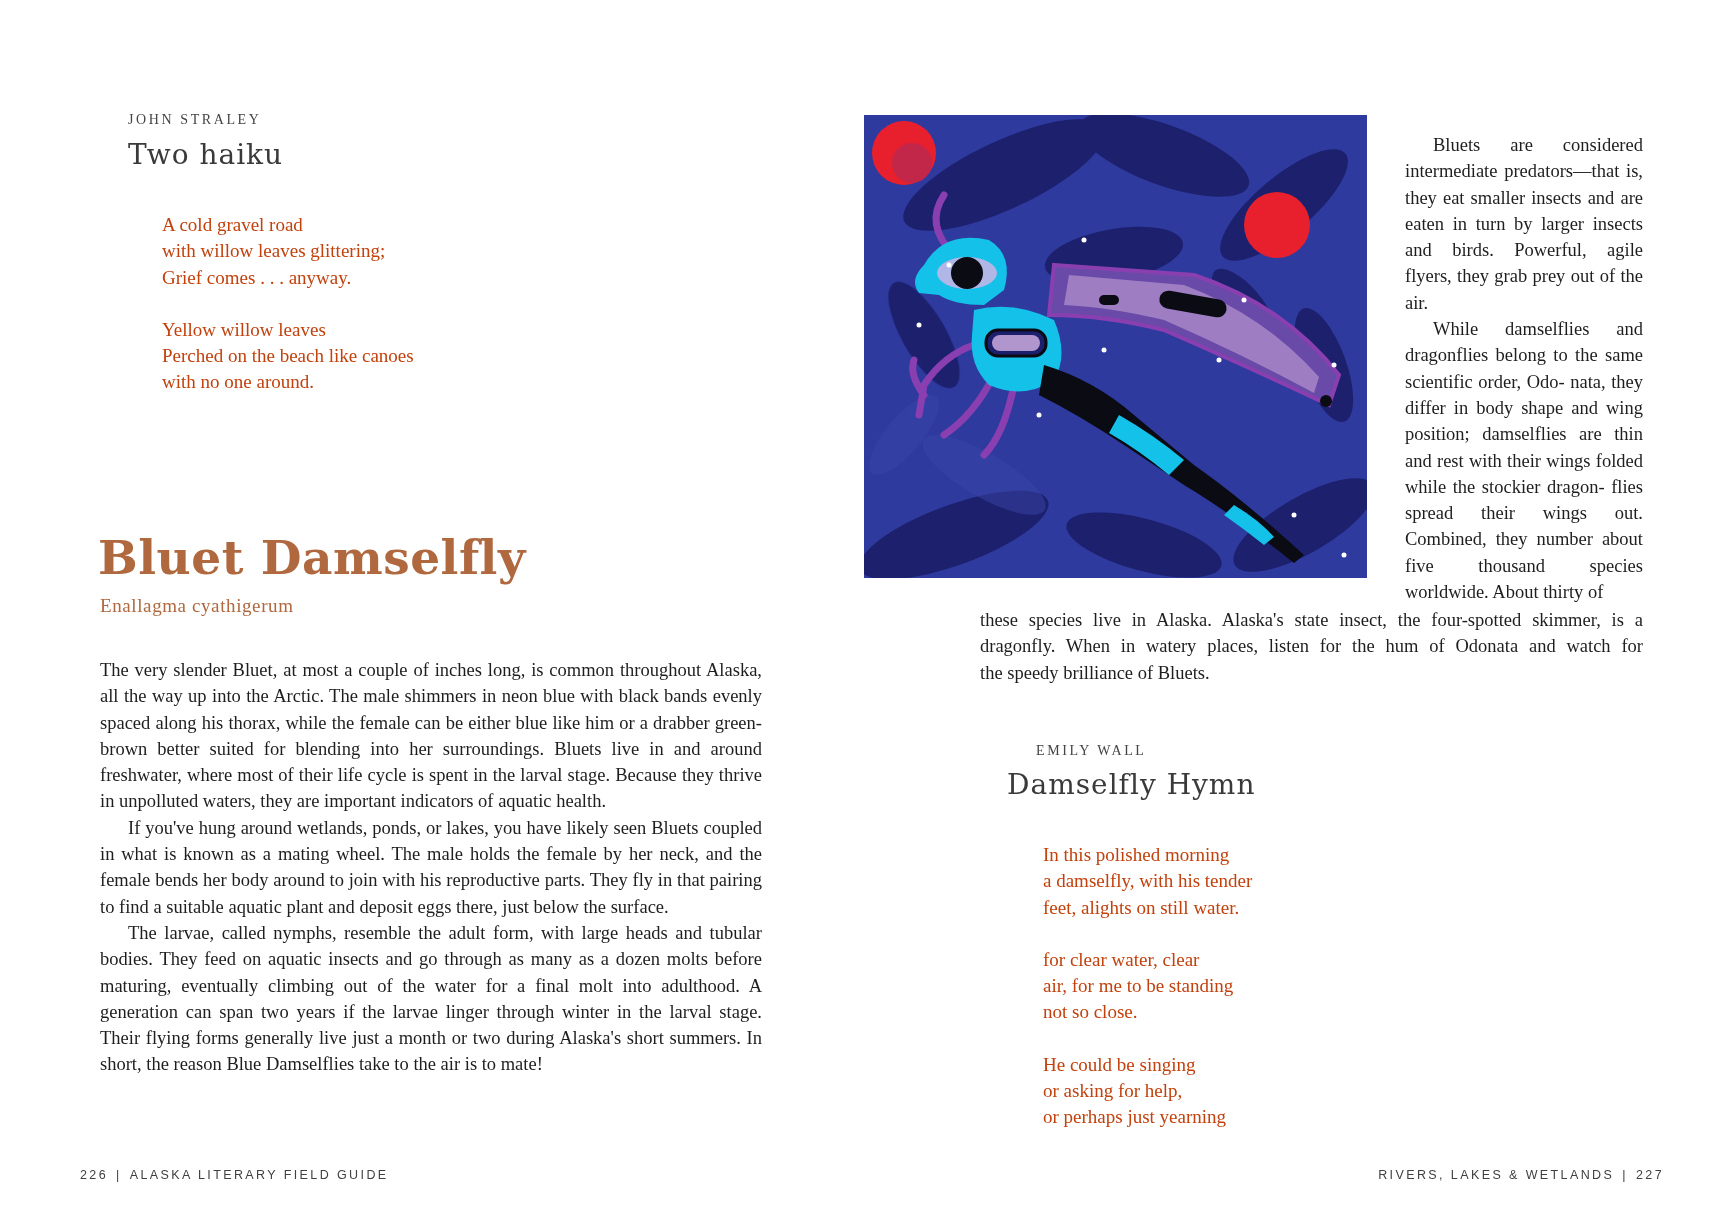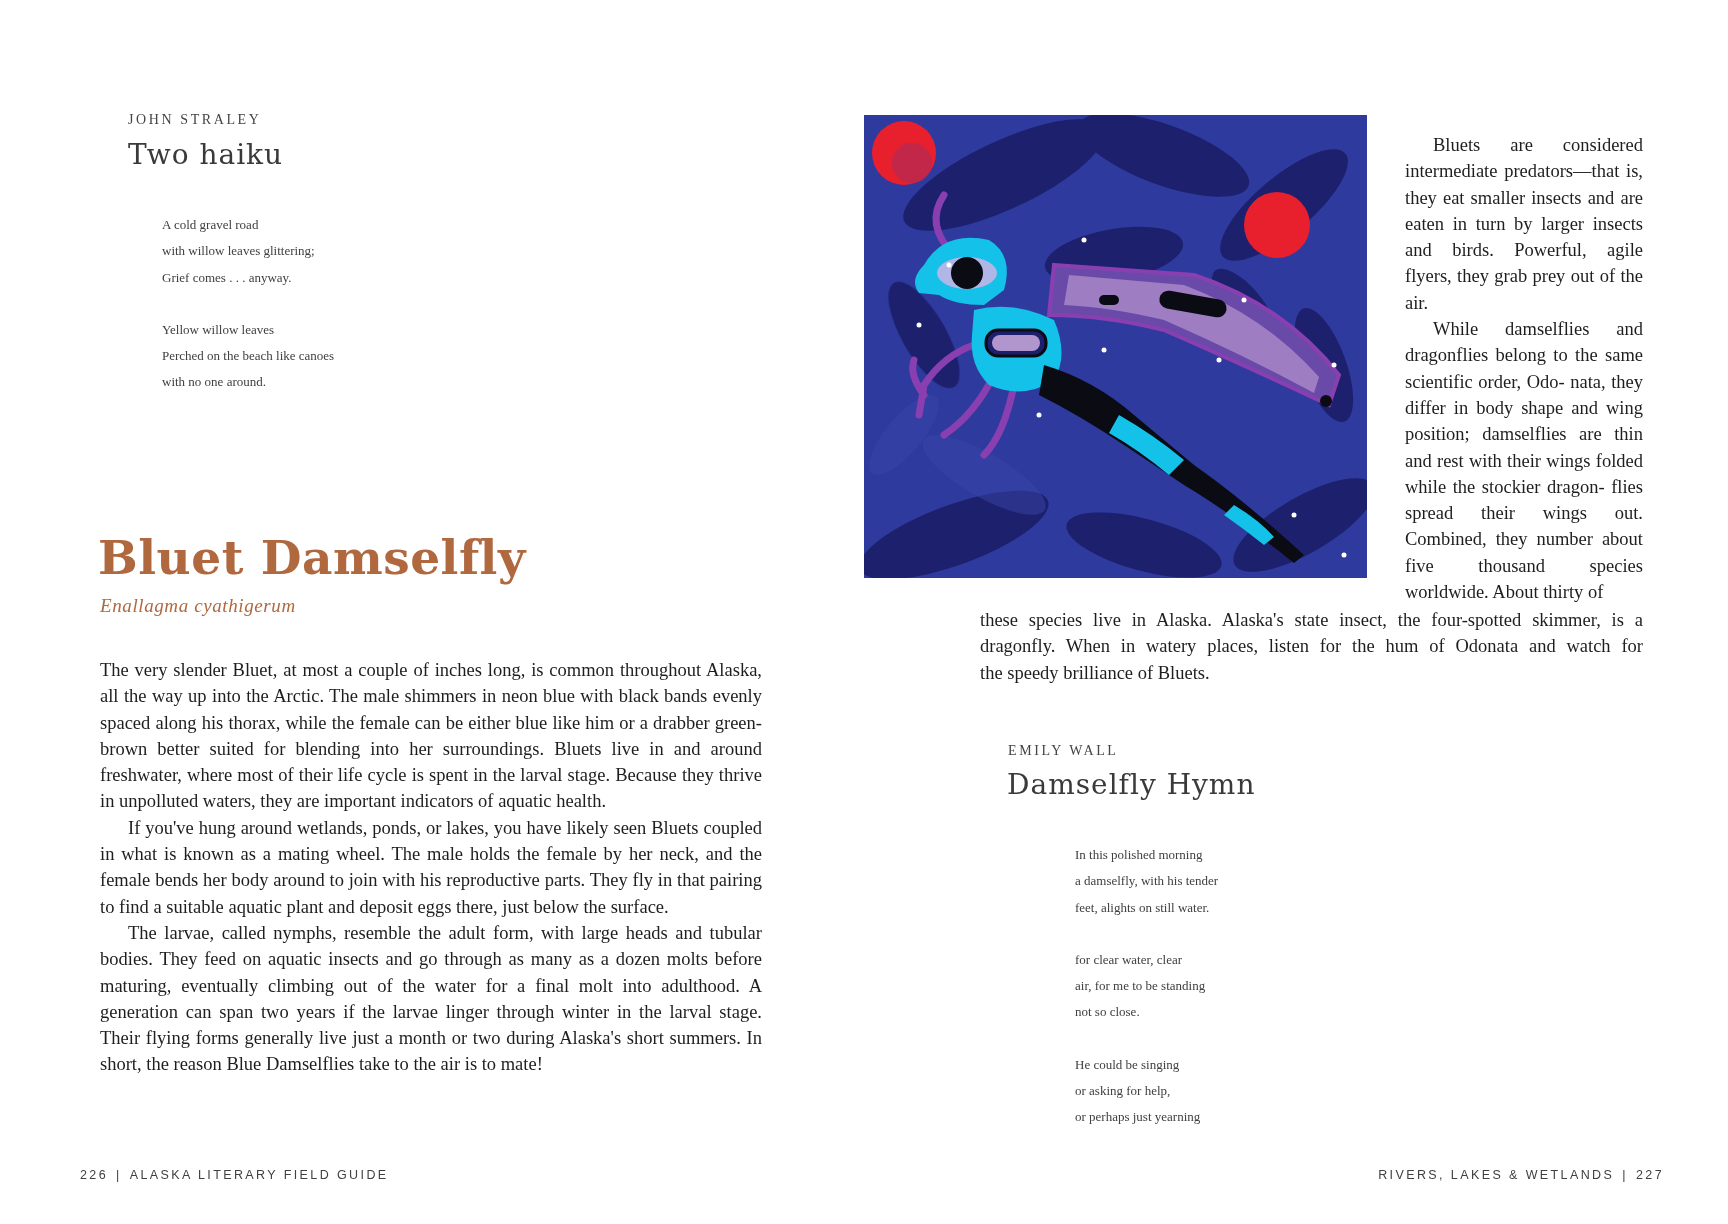--- a/index.html
+++ b/index.html
@@ -2,25 +2,25 @@
 <html><head>
 <meta charset="utf-8">
 <style>
   html, body { margin: 0; padding: 0; background: #ffffff; }
   body { width: 1728px; height: 1224px; position: relative; overflow: hidden;
          font-family: "DejaVu Serif", "Liberation Serif", serif; color: #1e1e1e; }
   .abs { position: absolute; }
   .byline { font-family: "Liberation Serif", serif; font-size: 14px; letter-spacing: 2.6px;
             text-transform: uppercase; color: #444; font-variant: small-caps; }
   .poem-title { font-family: "DejaVu Serif", serif; font-size: 28px; color: #3a3a3a; letter-spacing: 1px; }
-  .poem { font-family: "Liberation Serif", serif; font-size: 13px; line-height: 26.3px; color: #404040; }
+  .poem { font-family: "Liberation Serif", serif; font-size: 19px; line-height: 26.3px; color: #c2410c; }
   .poem .stanza { margin-bottom: 26px; }
   .poem .line { display: block; white-space: nowrap; }
   .species-title { font-family: "DejaVu Serif", serif; font-weight: bold; font-size: 47px; color: #b0683f; letter-spacing: 0.5px; }
-  .latin { font-family: "Liberation Serif", serif; font-style: italic; font-size: 19px; color: #b0683f; letter-spacing: 0.6px; }
+  .latin { font-family: "Liberation Serif", serif; font-size: 19px; color: #b0683f; letter-spacing: 0.6px; }
   .body { font-family: "Liberation Serif", serif; font-size: 18.5px; line-height: 26.3px; text-align: justify; color: #1e1e1e; }
   .body p { margin: 0; }
   .body p.indent { text-indent: 28px; }
   .footer { font-family: Liberation Sans, sans-serif; font-size: 12.5px; letter-spacing: 2.4px; color: #404040; text-transform: uppercase; white-space: nowrap; }
   .footer .sep { margin: 0 8px; }
   .art { position: absolute; left: 864px; top: 115px; width: 503px; height: 463px; overflow: hidden; }
   .right-col { position: absolute; left: 1405px; top: 120px; width: 238px; margin-top: 12px; }
   .wide { position: absolute; left: 980px; top: 607px; width: 663px; }
 </style>
 </head>
@@ -149,24 +149,24 @@
       <span>worldwide. About thirty of</span>
     </p>
   </div>
 
   <div class="wide body">
     <div style="text-align:justify; text-align-last:justify;">these species live in Alaska. Alaska's state insect, the four-spotted skimmer, is a</div>
     <div style="text-align:justify; text-align-last:justify;">dragonfly. When in watery places, listen for the hum of Odonata and watch for</div>
     <div style="text-align:left;">the speedy brilliance of Bluets.</div>
   </div>
 
-  <div class="abs byline" style="left:1008px; top:743px;">Emily Wall</div>
+  <div class="abs byline" style="left:1036px; top:743px;">Emily Wall</div>
   <div class="abs poem-title" style="left:1007px; top:768px;">Damselfly Hymn</div>
 
-  <div class="abs poem" style="left:1043px; top:842px;margin-left:32px;">
+  <div class="abs poem" style="left:1043px; top:842px;">
     <div class="stanza">
       <span class="line">In this polished morning</span>
       <span class="line">a damselfly, with his tender</span>
       <span class="line">feet, alights on still water.</span>
     </div>
     <div class="stanza">
       <span class="line">for clear water, clear</span>
       <span class="line">air, for me to be standing</span>
       <span class="line">not so close.</span>
     </div>

